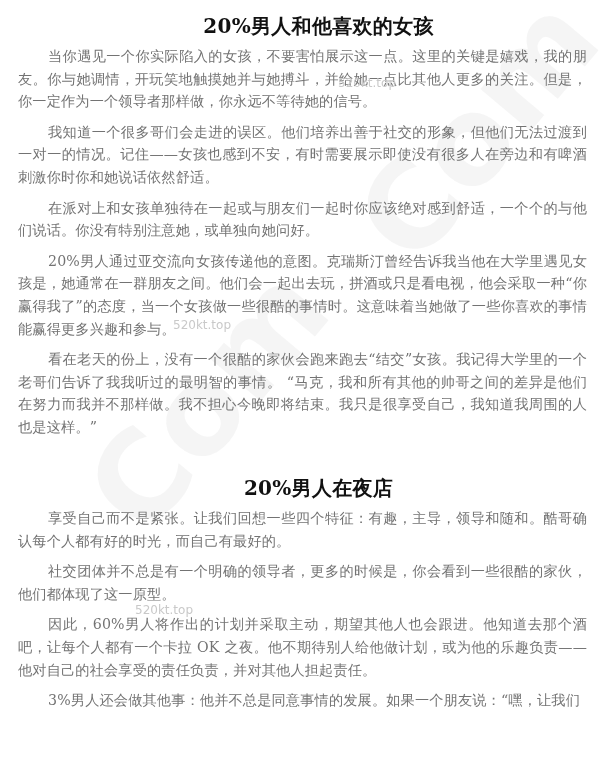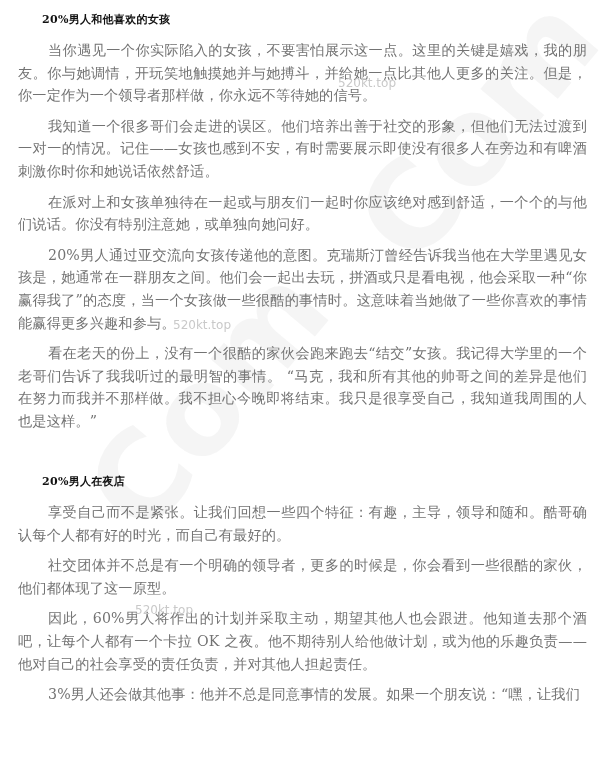--- a/index.html
+++ b/index.html
@@ -4,23 +4,24 @@
 <style>
   html, body { margin: 0; padding: 0; }
   body {
     width: 600px; height: 766px; overflow: hidden;
     background: #ffffff; position: relative;
     font-family: "DejaVu Serif", "Liberation Serif", serif;
     color: #1a1a1a;
   }
   .page { position: absolute; left: 10px; top: 0; width: 585px; }
   .section-title {
-    font-weight: bold; font-size: 11px; line-height: 22px;
-    margin: 0; padding-left: 32px; letter-spacing: 0.3px;
+    font-weight: bold; font-size: 20px; line-height: 22px;
+    margin: 6px; padding-left: 32px; letter-spacing: 0.3px;
     color: #111;
+    text-align: center;
   }
   .sec1 { position: absolute; top: 9px; left: 0; width: 585px; }
   .sec2 { position: absolute; top: 471px; left: 0; width: 585px; }
   .para {
     margin: 8px; font-size: 14.2px; line-height: 22.6px;
     text-indent: 30px; text-align: justify; letter-spacing: 0.15px;
     color: #737373;
   }
   .wm-text {
     position: absolute; font-family: "DejaVu Sans", sans-serif;

